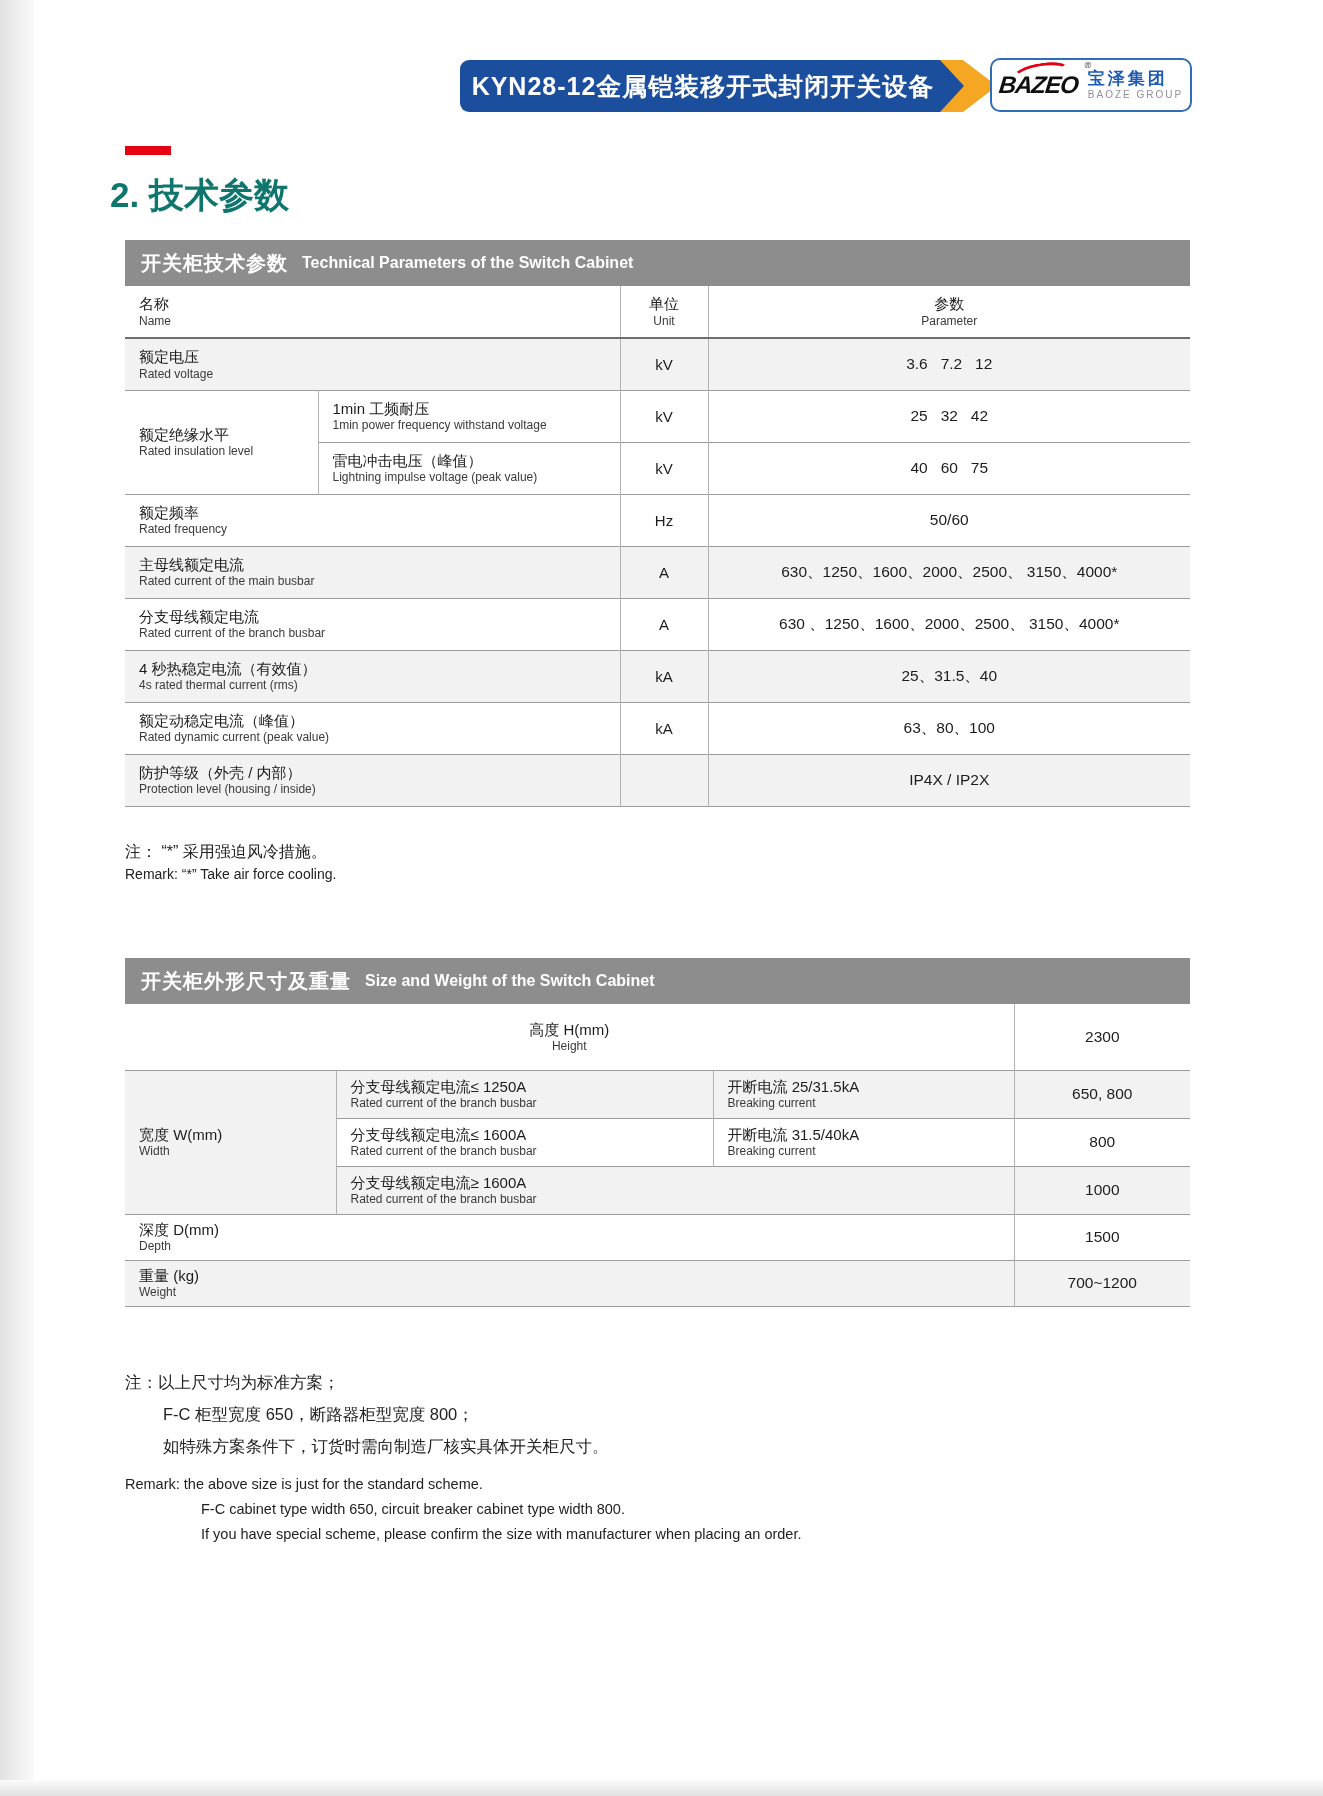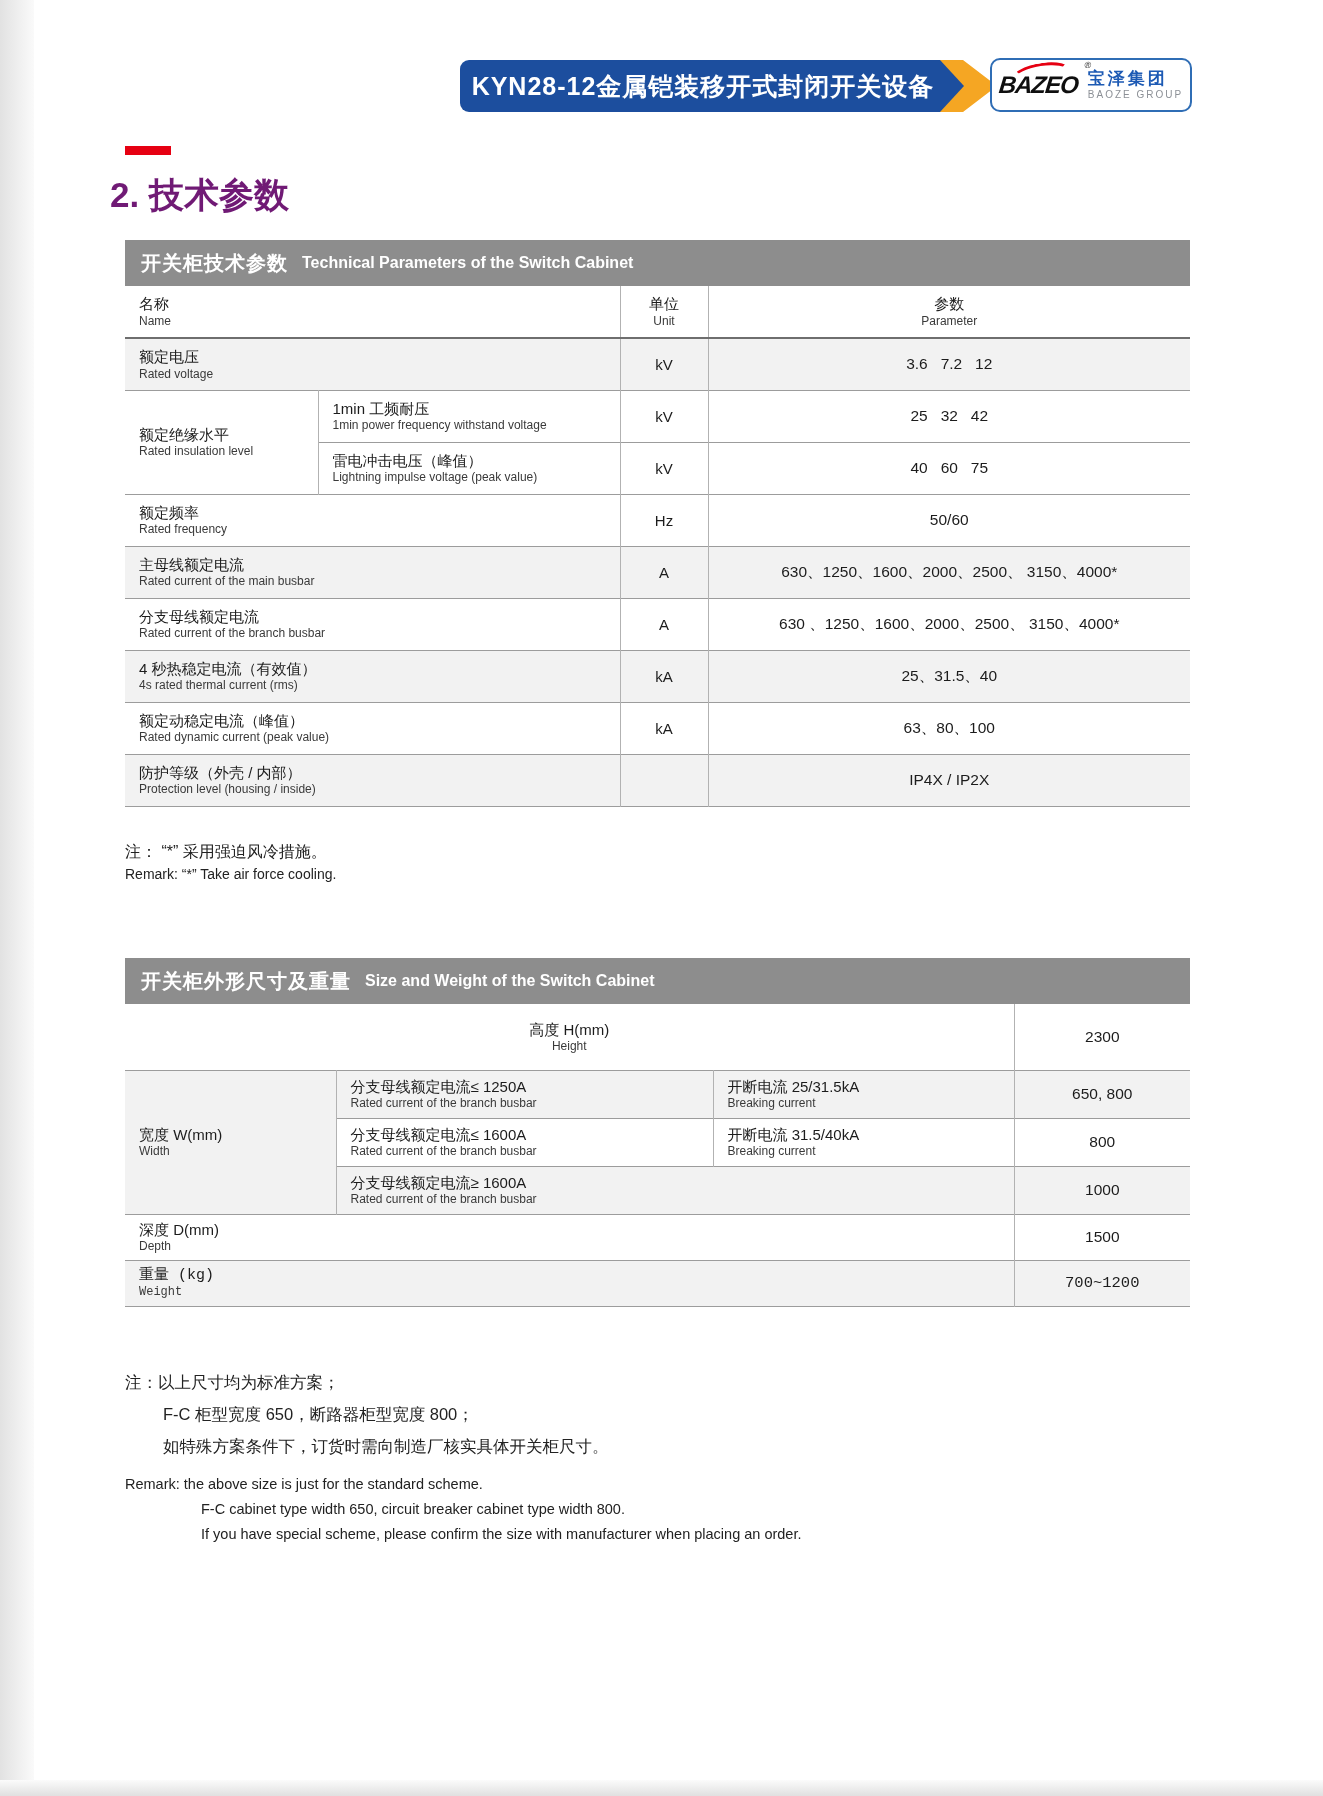--- a/index.html
+++ b/index.html
@@ -29,21 +29,21 @@
         transform:rotate(-9deg);}
   .logo-reg{position:absolute;right:-10px;top:-11px;font-style:normal;font-weight:normal;
         font-size:9px;color:#333;}
   .logo-text{display:flex;flex-direction:column;line-height:1.05;}
   .logo-cn{color:#1d5ab4;font-weight:bold;font-size:17px;letter-spacing:3px;font-family:Liberation Serif, serif;}
   .logo-en{color:#8c9096;font-size:10px;letter-spacing:2px;margin-top:2px;}
 
   
   .red-dash{position:absolute;left:125px;top:146px;width:46px;height:9px;background:#e60012;}
   .sec-title{position:absolute;left:110px;top:172px;display:flex;align-items:baseline;gap:12px;
-        color:#701a75;white-space:nowrap;}
+        color:#0f766e;white-space:nowrap;}
   .sec-title .cn{font-size:35px;font-weight:bold;}
   .sec-title .en{font-size:30px;font-weight:bold;}
 
   
   .tbl-wrap{position:absolute;left:125px;width:1065px;}
   .tbl1{top:240px;} .tbl2{top:958px;}
   .bar{height:46px;background:#8d8d8d;display:flex;align-items:center;gap:14px;
         padding-left:16px;box-sizing:border-box;font-weight:bold;}
   .bar .cn{color:#fff;font-size:20px;letter-spacing:1px;}
   .bar .en{color:#fff;font-size:16px;}
@@ -52,21 +52,21 @@
   tr{border-bottom:1px solid #9c9c9c;}
   tr.hdr{border-bottom:2px solid #6e6e6e;}
   .vline{border-left:1px solid #b2b2b2;}
   .shade{background:#f2f2f2;}
   .cell-cn{font-size:15px;color:#1c1c1c;line-height:1.3;}
   .cell-en{font-size:12px;color:#3a3a3a;line-height:1.25;}
   .ctr{text-align:center;}
   .val{font-size:15.5px;color:#1c1c1c;text-align:center;white-space:pre;}
   .unit{font-size:15px;text-align:center;}
   .t1 tr{height:52px;} .t1 tr.hdr{height:52px;}
-  .t2 .rowA{height:66px;} .t2 .rowB{height:48px;} .t2 .rowC{height:46px;} .t2 .rowD{height:46px;font-family:Liberation Mono, monospace;}
+  .t2 .rowA{height:66px;} .t2 .rowB{height:48px;} .t2 .rowC{height:46px;} .t2 .rowD{height:46px;}
 
   
   .note1{position:absolute;left:125px;top:840px;line-height:23px;}
   .note1 .cn{font-size:16px;color:#222;}
   .note1 .en{font-size:14px;color:#222;}
   .note2{position:absolute;left:125px;top:1322px;margin-top:44px;}
   .note2 .cnl{font-size:16.5px;color:#222;line-height:32px;}
   .note2 .ind-cn{padding-left:38px;}
   .note2 .enl{font-size:14.5px;color:#222;line-height:25px;}
   .note2 .ind-en{padding-left:76px;}

